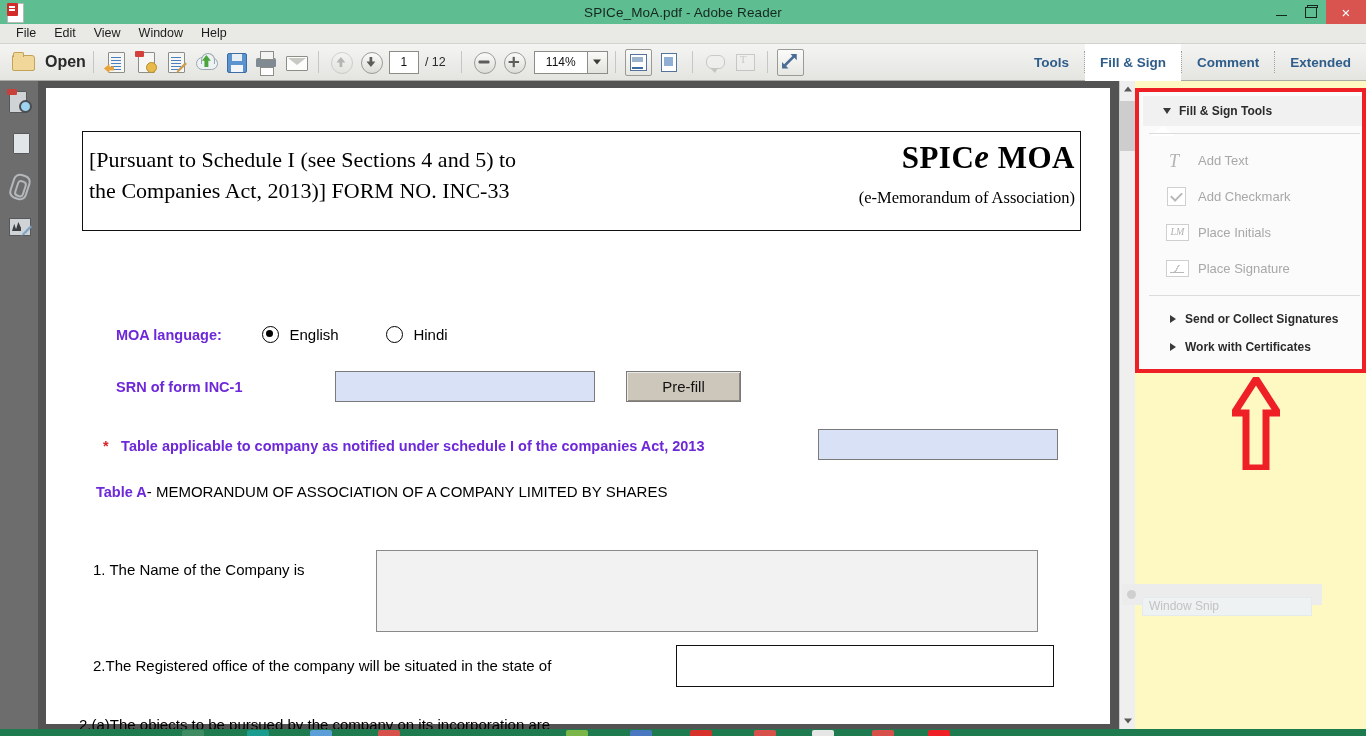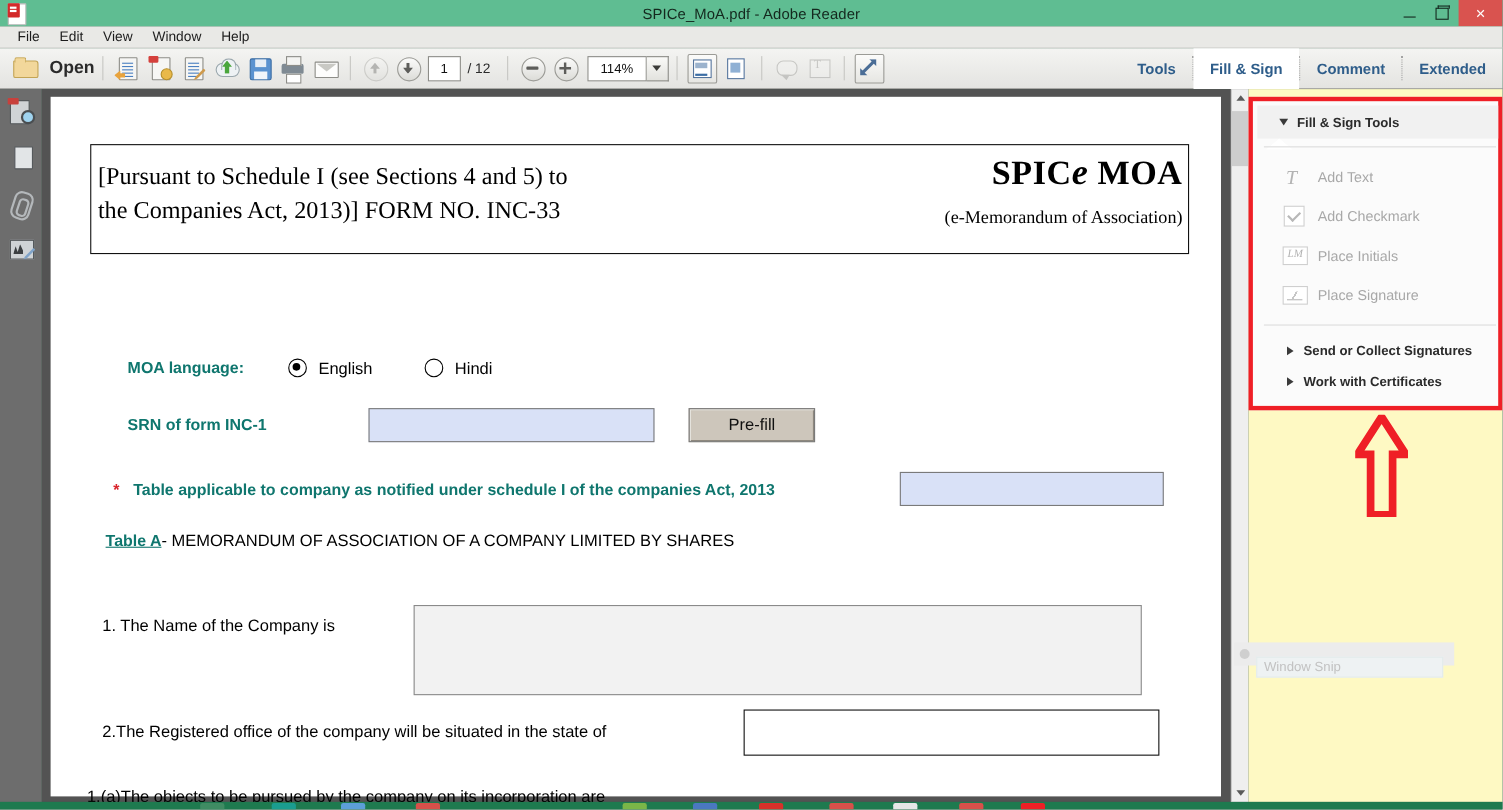--- a/index.html
+++ b/index.html
@@ -283,41 +283,41 @@
   .hdr-left{position:absolute;left:6px;top:12px;font-family:"Liberation Serif",serif;font-size:22px;color:#000;line-height:31px;}
   .spice{
     position:absolute;right:5px;top:7px;font-family:"Liberation Serif",serif;font-weight:bold;
     font-size:31px;letter-spacing:.5px;color:#000;
   }
   .spice .e{font-style:italic;font-size:33px;}
   .emoa{
     position:absolute;right:5px;top:56px;font-family:"Liberation Serif",serif;font-size:16.5px;color:#000;
   }
   .row{position:absolute;}
-  .lbl-b{font-size:14.5px;font-weight:bold;color:#0f766e;}
+  .lbl-b{font-size:14.5px;font-weight:bold;color:#6d28d9;}
   .lbl-n{font-size:15px;color:#000;}
   .radio{
     display:inline-block;width:15px;height:15px;border:1.6px solid #000;border-radius:50%;
     vertical-align:-3px;position:relative;background:#fff;
   }
   .radio.on:after{
     content:"";position:absolute;left:3px;top:3px;width:7px;height:7px;background:#000;border-radius:50%;
   }
   .fld{
     border:1px solid #7a7a7a;background:#d9e1f7;box-sizing:border-box;
   }
   .btn3d{
     background:#cdc6bb;border:1px solid #7a7a7a;
     box-shadow:inset 1px 1px 0 #eceae6,inset -1px -1px 0 #8e887e;
     font-size:15px;color:#111;text-align:center;box-sizing:border-box;
   }
   .greyfld{border:1px solid #8a8a8a;background:#f2f2f2;box-sizing:border-box;}
   .whitefld{border:1px solid #111;background:#fff;box-sizing:border-box;}
   .star{color:#d8232a;font-weight:bold;}
-  .ul{text-decoration:underline;}
+  .ul{}
 
   
   .rightpanel{
     position:absolute;left:1135px;top:81px;width:231px;height:648px;background:#fef9c3;
   }
   .fsbox{
     position:absolute;left:0;top:7px;width:231px;height:285px;
     border:4px solid #ef1f26;box-sizing:border-box;background:#fbfbfb;
   }
   .fs-head{
@@ -580,21 +580,21 @@
       <div class="row lbl-n" style="left:50px;top:395px;">
         <span class="lbl-b ul">Table A</span><span>- MEMORANDUM OF ASSOCIATION OF A COMPANY LIMITED BY SHARES</span>
       </div>
 
       <div class="row lbl-n" style="left:47px;top:473px;">1. The Name of the Company is</div>
       <div class="row greyfld" style="left:330px;top:462px;width:662px;height:82px;"></div>
 
       <div class="row lbl-n" style="left:47px;top:569px;">2.The Registered office of the company will be situated in the state of</div>
       <div class="row whitefld" style="left:630px;top:557px;width:378px;height:42px;"></div>
 
-      <div class="row lbl-n" style="left:33px;top:628px;">1.(a)The objects to be pursued by the company on its incorporation are</div>
+      <div class="row lbl-n" style="left:33px;top:628px;">2.(a)The objects to be pursued by the company on its incorporation are</div>
     </div>
 
     <div class="vscroll">
       <div class="vs-arrow up">
           <i class="gl"></i>
         </div>
       <div class="vs-thumb"></div>
       <div class="vs-arrow down" style="position:absolute;bottom:0;left:0;">
           <i class="gl"></i>
         </div>

